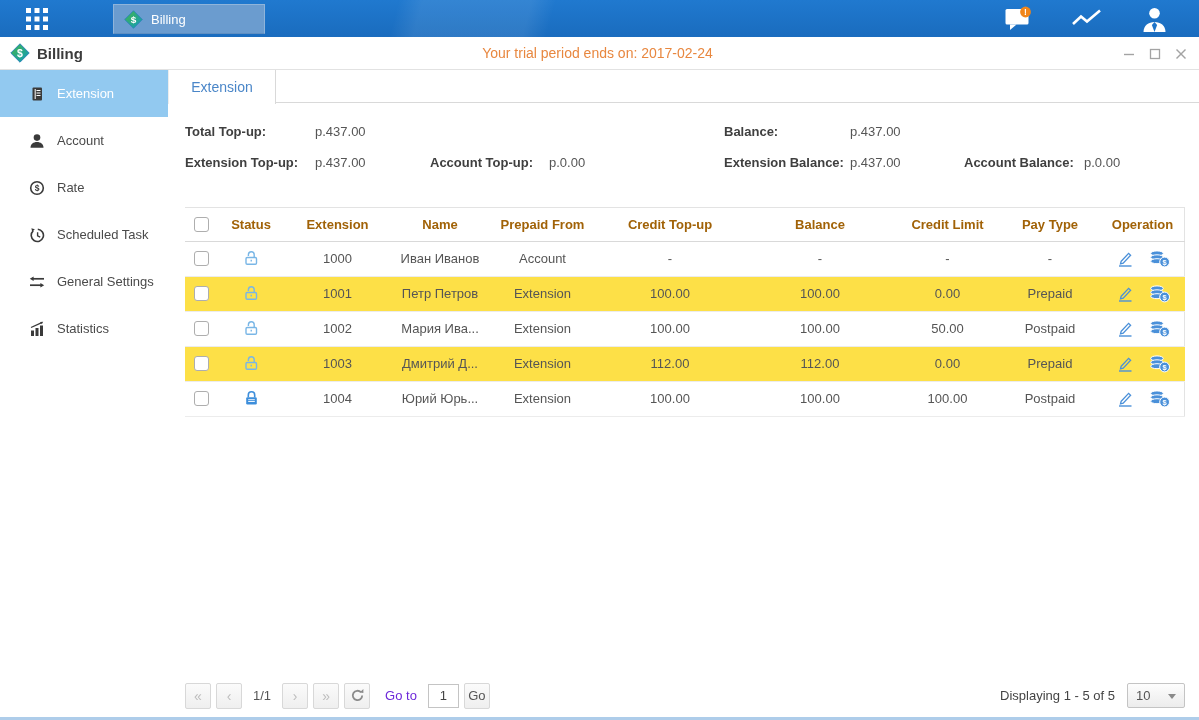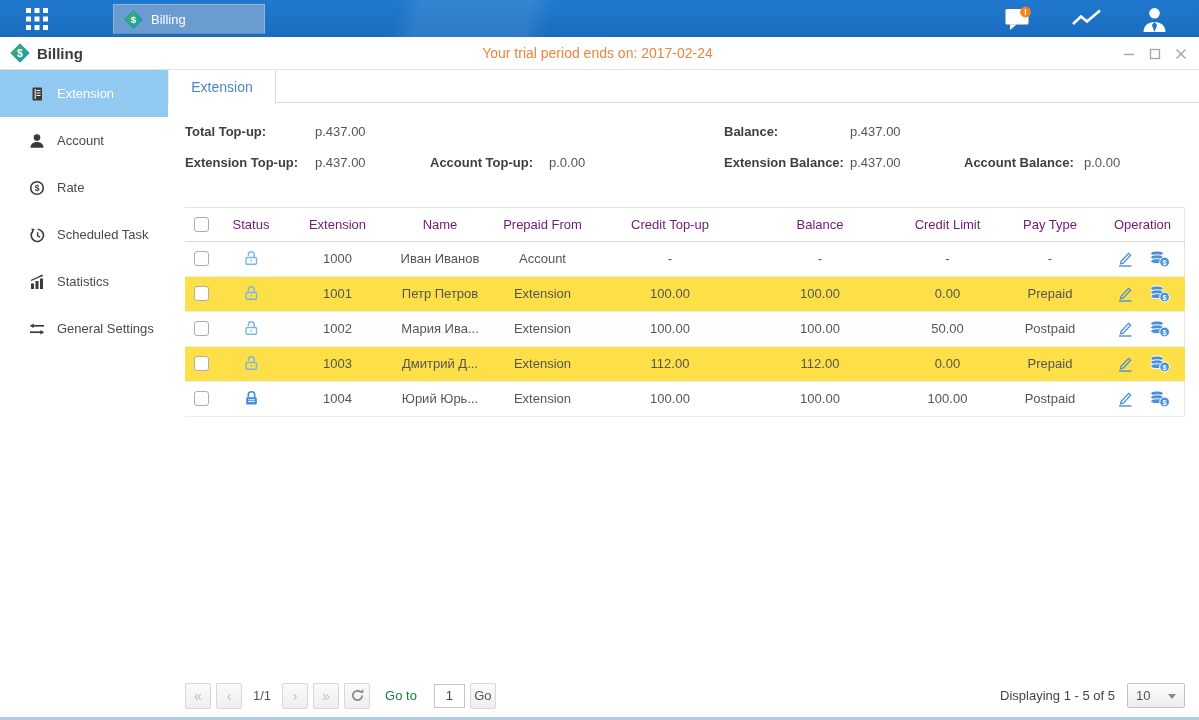--- a/index.html
+++ b/index.html
@@ -56,38 +56,38 @@
   .sum-label { font-weight:bold; color:#3f3f3f; }
   .sum-value { color:#555; }
 
   .actions { margin-top:8px; display:flex; gap:8px; }
   .btn-primary { height:28px; padding:0 13px; background:#3e8ed6; color:#fff; border:1px solid #3e8ed6;
     border-radius:2px; font-size:13px; font-family:inherit; cursor:pointer; }
 
   
   .grid-wrap { margin-top:24px; border-top:1px solid #e3e3e3; border-right:1px solid #e3e3e3; }
   table { width:100%; border-collapse:collapse; table-layout:fixed; }
-  th { height:33px; font-weight:normal; color:#701a75; font-size:13px; text-align:center; border-bottom:1px solid #d9d9d9; }
+  th { height:33px; font-weight:bold; color:#a16207; font-size:13px; text-align:center; border-bottom:1px solid #d9d9d9; }
   td { height:35px; color:#555; font-size:13px; text-align:center; border-bottom:1px solid #ececec;
        overflow:hidden; white-space:nowrap; text-overflow:ellipsis; }
   tr.even td { background:#fde047; }
   .checkbox { width:15px; height:15px; border:1px solid #aeaeae; border-radius:3px; background:#fff; margin:0 auto; cursor:pointer; }
   .op-cell { display:flex; align-items:center; justify-content:center; gap:15px; }
   .op-icon { cursor:pointer; display:inline-flex; }
   .status-icon { display:inline-flex; vertical-align:middle; }
 
   
   .footer { position:absolute; left:17px; right:14px; bottom:8px; height:27px;
     display:flex; align-items:center; justify-content:space-between; }
   .pager { display:flex; align-items:center; gap:5px; }
   .pg-btn { width:26px; height:26px; display:flex; align-items:center; justify-content:center;
     background:linear-gradient(#fbfbfb,#efefef); border:1px solid #d8d8d8; border-radius:2px;
     color:#bdbdbd; font-size:14px; cursor:pointer; }
   .page-indicator { color:#555; margin:0 6px; }
-  .goto-label { color:#15803d; margin:0 12px 0 10px; }
+  .goto-label { color:#6d28d9; margin:0 6px 0 10px; }
   .goto-input { width:31px; height:24px; border:1px solid #c4c4c4; text-align:center; font-size:13px; color:#444; font-family:inherit; }
   .go-btn { height:26px; padding:0 9px; color:#555; font-size:13px; }
   .display-right { display:flex; align-items:center; gap:12px; color:#444; }
   .pagesize { width:58px; height:25px; border:1px solid #c4c4c4; border-radius:2px;
     background:linear-gradient(#fdfdfd,#ececec); display:flex; align-items:center; cursor:pointer; position:relative; }
   .pagesize .ps-value { margin-left:8px; color:#555; }
   .caret { position:absolute; right:8px; top:10px; width:0; height:0;
     border-left:4.5px solid transparent; border-right:4.5px solid transparent; border-top:5px solid #8a8a8a; }
 </style>
 </head>
@@ -217,36 +217,36 @@
       <div class="side-item">
         <svg width="16" height="16" viewBox="0 0 16 16">
           <path d="M4.2 3.9 A6.1 6.1 0 1 0 8.8 2.3" fill="none" stroke="#3a3a3a" stroke-width="1.6"></path>
           <polygon points="2.4,1.2 5.8,2.2 3.2,5" fill="#3a3a3a"></polygon>
           <path d="M8.6 5.3 V8.8 L11.2 10.2" fill="none" stroke="#3a3a3a" stroke-width="1.4"></path>
         </svg>
         <span class="side-label">Scheduled Task</span>
       </div>
       <div class="side-item">
         <svg width="16" height="16" viewBox="0 0 16 16">
+          <line x1="4" y1="4.8" x2="15" y2="4.8" stroke="#3a3a3a" stroke-width="1.7"></line>
+          <polygon points="4.6,2.5 4.6,7.1 0.8,4.8" fill="#3a3a3a"></polygon>
+          <line x1="1" y1="11.2" x2="12" y2="11.2" stroke="#3a3a3a" stroke-width="1.7"></line>
+          <polygon points="11.4,8.9 11.4,13.5 15.2,11.2" fill="#3a3a3a"></polygon>
+        </svg>
+        <span class="side-label">General Settings</span>
+      </div>
+      <div class="side-item">
+        <svg width="16" height="16" viewBox="0 0 16 16">
           <rect x="2" y="9.5" width="3" height="5.5" fill="#3a3a3a"></rect>
           <rect x="6.5" y="7" width="3" height="8" fill="#3a3a3a"></rect>
           <rect x="11" y="4.5" width="3" height="10.5" fill="#3a3a3a"></rect>
           <path d="M2 6.5 L12.2 1.8" fill="none" stroke="#3a3a3a" stroke-width="1.3"></path>
           <polygon points="14.2,0.8 11,1 12.8,3.3" fill="#3a3a3a"></polygon>
         </svg>
         <span class="side-label">Statistics</span>
-      </div>
-      <div class="side-item">
-        <svg width="16" height="16" viewBox="0 0 16 16">
-          <line x1="4" y1="4.8" x2="15" y2="4.8" stroke="#3a3a3a" stroke-width="1.7"></line>
-          <polygon points="4.6,2.5 4.6,7.1 0.8,4.8" fill="#3a3a3a"></polygon>
-          <line x1="1" y1="11.2" x2="12" y2="11.2" stroke="#3a3a3a" stroke-width="1.7"></line>
-          <polygon points="11.4,8.9 11.4,13.5 15.2,11.2" fill="#3a3a3a"></polygon>
-        </svg>
-        <span class="side-label">General Settings</span>
       </div>
     </div>
 
     <div class="content">
       <div class="tabstrip">
         <div class="tab">Extension</div>
       </div>
 
       <div class="content-inner">
 

